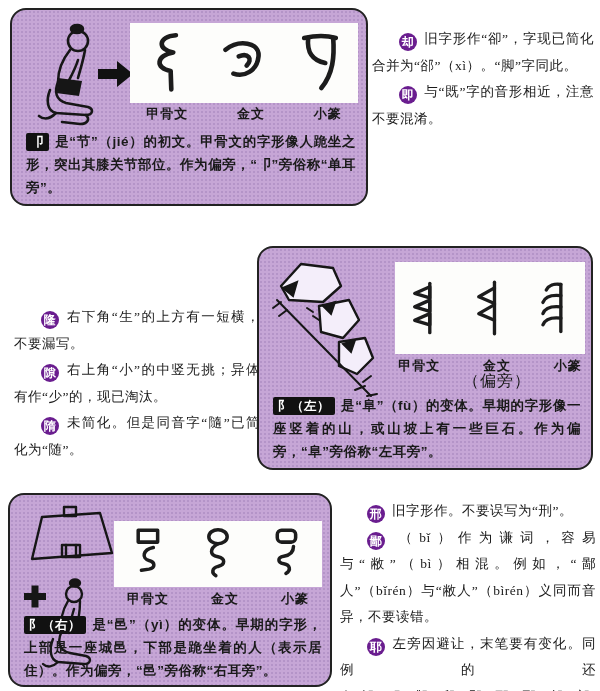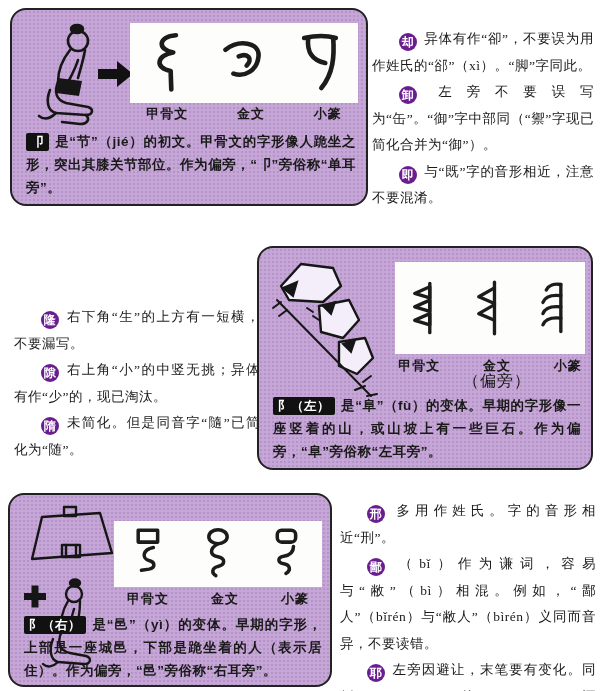--- a/index.html
+++ b/index.html
@@ -83,22 +83,21 @@
       <span class="lab">金文</span>
       <span class="lab">小篆</span>
     </div>
 
     <div class="panel-text" style="left:14px;top:120px;width:330px;">
       <span class="blackbox">卩</span><span>是“节”（jié）的初文。甲骨文的字形像人跪坐之形，突出其膝关节部位。作为偏旁，“卩”旁俗称“单耳旁”。</span>
     </div>
   </div>
 
   <div class="col" style="left:372px;top:26px;width:222px;">
-    <p><span class="badge">却</span><span>异体有作“卻”，不要误为用作姓氏的“郤”（xì）。“脚”字同此。</span></p>
-    <p><span class="badge">卸</span><span>左旁不要误写为“缶”。“御”字中部同（“禦”字现已简化合并为“御”）。</span></p>
+    <p><span class="badge">却</span><span>旧字形作“卻”，字现已简化合并为“郤”（xì）。“脚”字同此。</span></p>
     <p><span class="badge">即</span><span>与“既”字的音形相近，注意不要混淆。</span></p>
   </div>
 
   <div class="col" style="left:14px;top:278px;width:246px;margin-top:26px;">
     <p><span class="badge">隆</span><span>右下角“生”的上方有一短横，不要漏写。</span></p>
     <p><span class="badge">隙</span><span>右上角“小”的中竖无挑；异体有作“少”的，现已淘汰。</span></p>
     <p><span class="badge">隋</span><span>未简化。但是同音字“隨”已简化为“随”。</span></p>
   </div>
 
   <div class="panel" style="left:257px;top:246px;width:336px;height:224px;">
@@ -209,18 +208,18 @@
       <span class="lab">金文</span>
       <span class="lab">小篆</span>
     </div>
 
     <div class="panel-text" style="left:14px;top:118px;width:298px;">
       <span class="blackbox">阝（右）</span><span>是“邑”（yì）的变体。早期的字形，上部是一座城邑，下部是跪坐着的人（表示居住）。作为偏旁，“邑”旁俗称“右耳旁”。</span>
     </div>
   </div>
 
   <div class="col" style="left:340px;top:498px;width:256px;">
-    <p><span class="badge">邢</span><span>多用作姓氏。字的音形相近“刑”。</span></p>
+    <p><span class="badge">邢</span><span>旧字形作。不要误写为“刑”。</span></p>
     <p><span class="badge">鄙</span><span>（bǐ）作为谦词，容易与“敝”（bì）相混。例如，“鄙人”（bǐrén）与“敝人”（bìrén）义同而音异，不要读错。</span></p>
     <p><span class="badge">耶</span><span>左旁因避让，末笔要有变化。同例的还有“邬”“邛”“邺”“邱”“郢”“郅”“郓”“邦”“郭”“鄞”等字。</span></p>
   </div>
 
 </div>
 
 </body></html>

